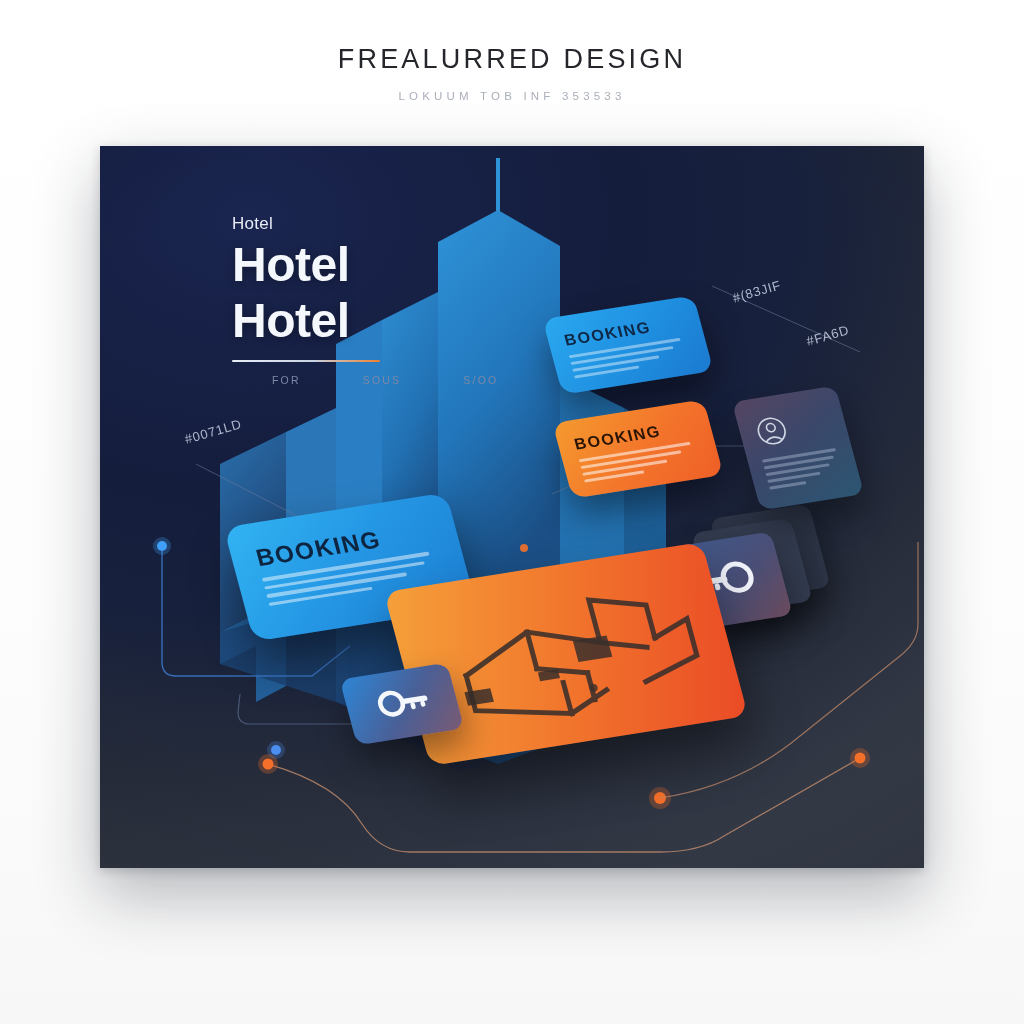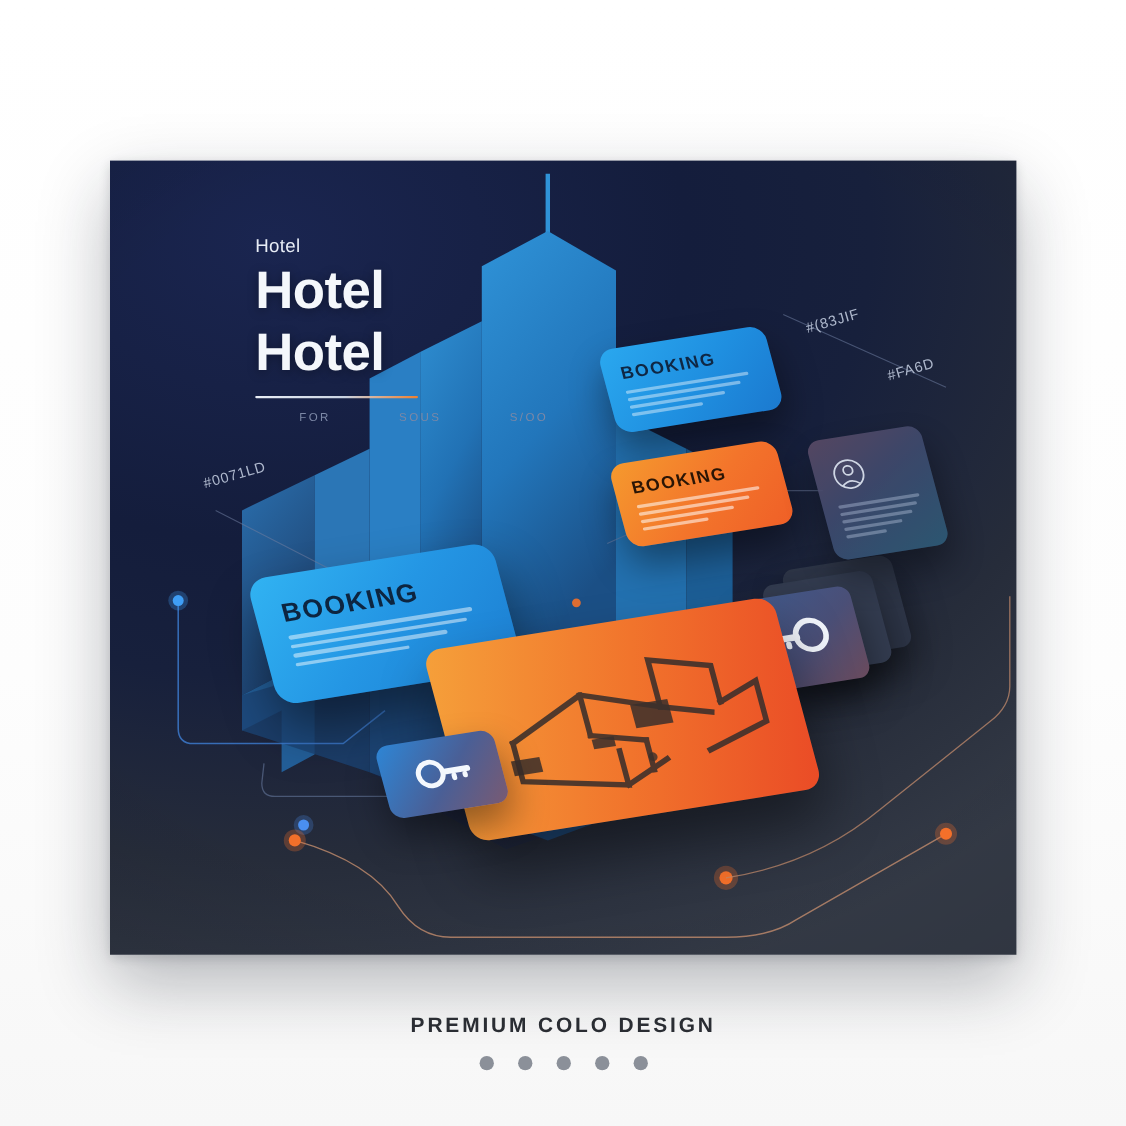--- a/index.html
+++ b/index.html
@@ -147,20 +147,24 @@
   .ftr{ position:absolute; left:0; right:0; top:922px; text-align:center; }
   .ftr-title{ font-size:19px; letter-spacing:2.6px; color:#2a2d33; font-weight:700; }
   .dots{ margin-top:16px; display:flex; gap:22px; justify-content:center; }
   .dots span{ width:13px; height:13px; border-radius:50%; background:#8b9099; display:block; }
 </style>
 </head>
 <body>
 
 <div id="root">
 
+  <div class="hdr">
+    <div class="hdr-title">FREALURRED DESIGN</div>
+    <div class="hdr-sub">LOKUUM TOB INF 353533</div>
+  </div>
 
   <div class="poster">
 
     <svg class="skyline" viewBox="0 0 824 722">
       <defs>
         <linearGradient id="skyA" x1="0" y1="0" x2="0.35" y2="1">
           <stop offset="0%" stop-color="#2f93d8"></stop>
           <stop offset="55%" stop-color="#2276bb"></stop>
           <stop offset="100%" stop-color="#1b4f85"></stop>
         </linearGradient>
@@ -331,24 +335,14 @@
           <circle cx="44" cy="32" r="11" fill="none" stroke="#f4f8fd" stroke-width="4.5"></circle>
           <rect x="54" y="29" width="26" height="5.5" rx="2.5"></rect>
           <rect x="62" y="34" width="4.5" height="7" rx="2"></rect>
           <rect x="72" y="34" width="4.5" height="6" rx="2"></rect>
         </g>
       </svg>
     </div>
 
   </div>
 
-  <div class="ftr">
-    <div class="ftr-title">PREMIUM COLO DESIGN</div>
-    <div class="dots">
-      <span></span>
-      <span></span>
-      <span></span>
-      <span></span>
-      <span></span>
-    </div>
-  </div>
 
 </div>
 
 </body></html>

